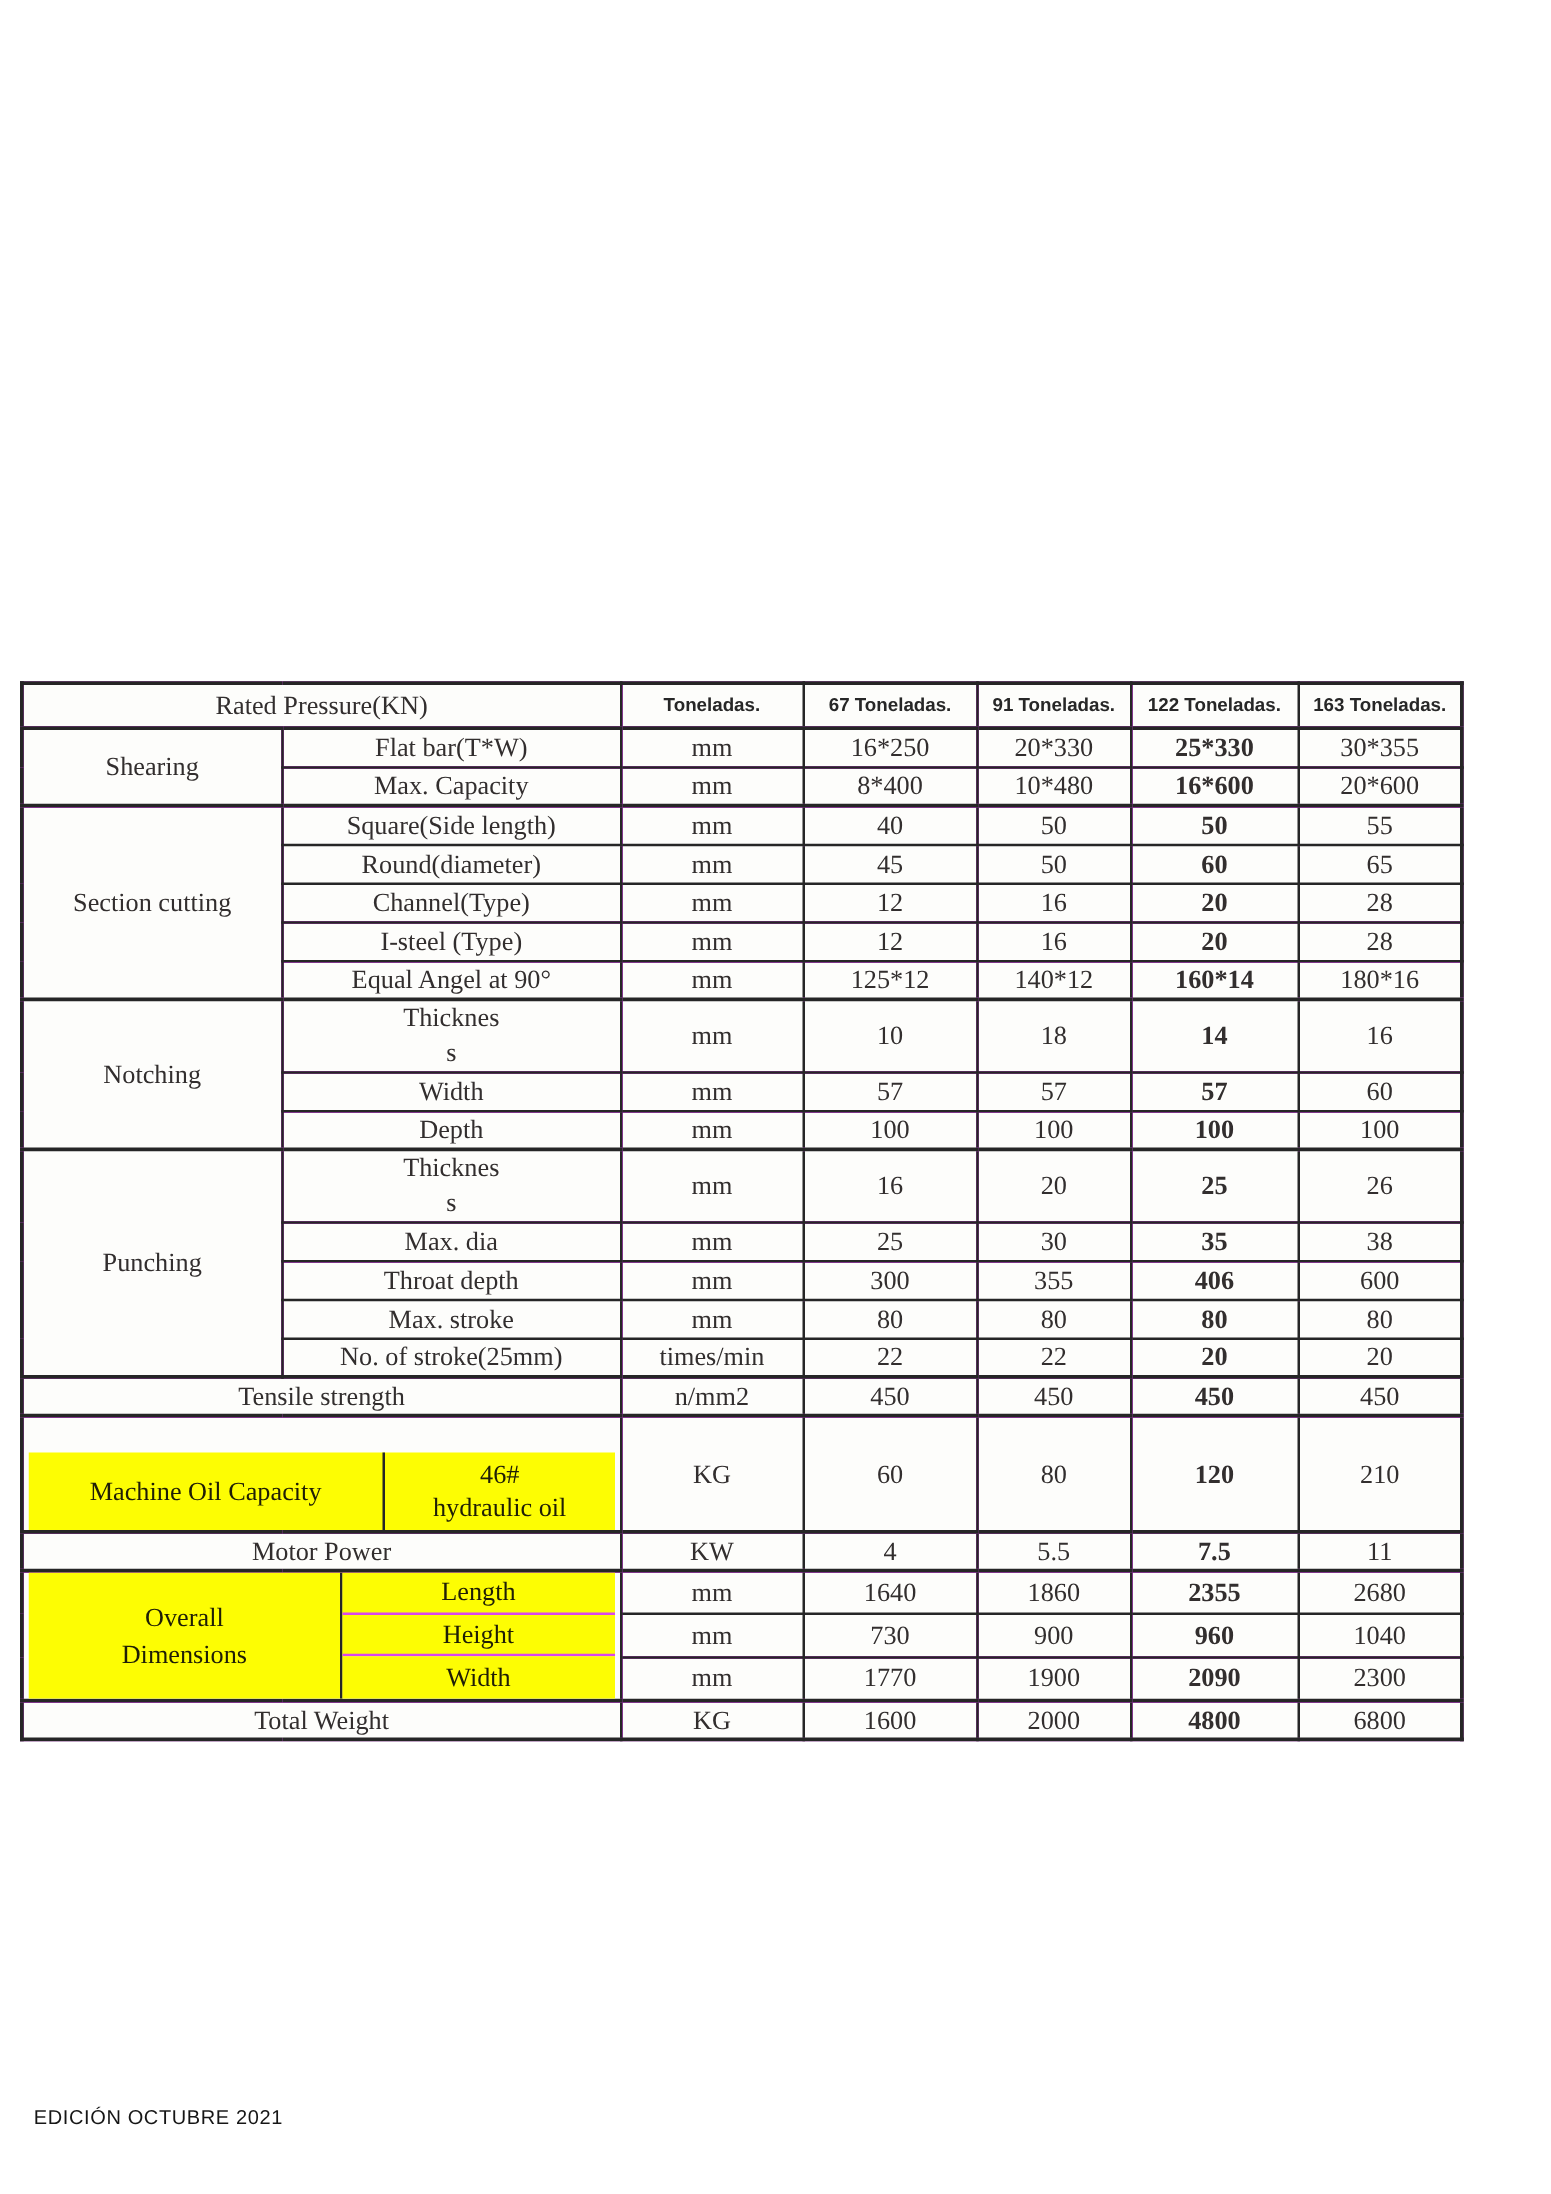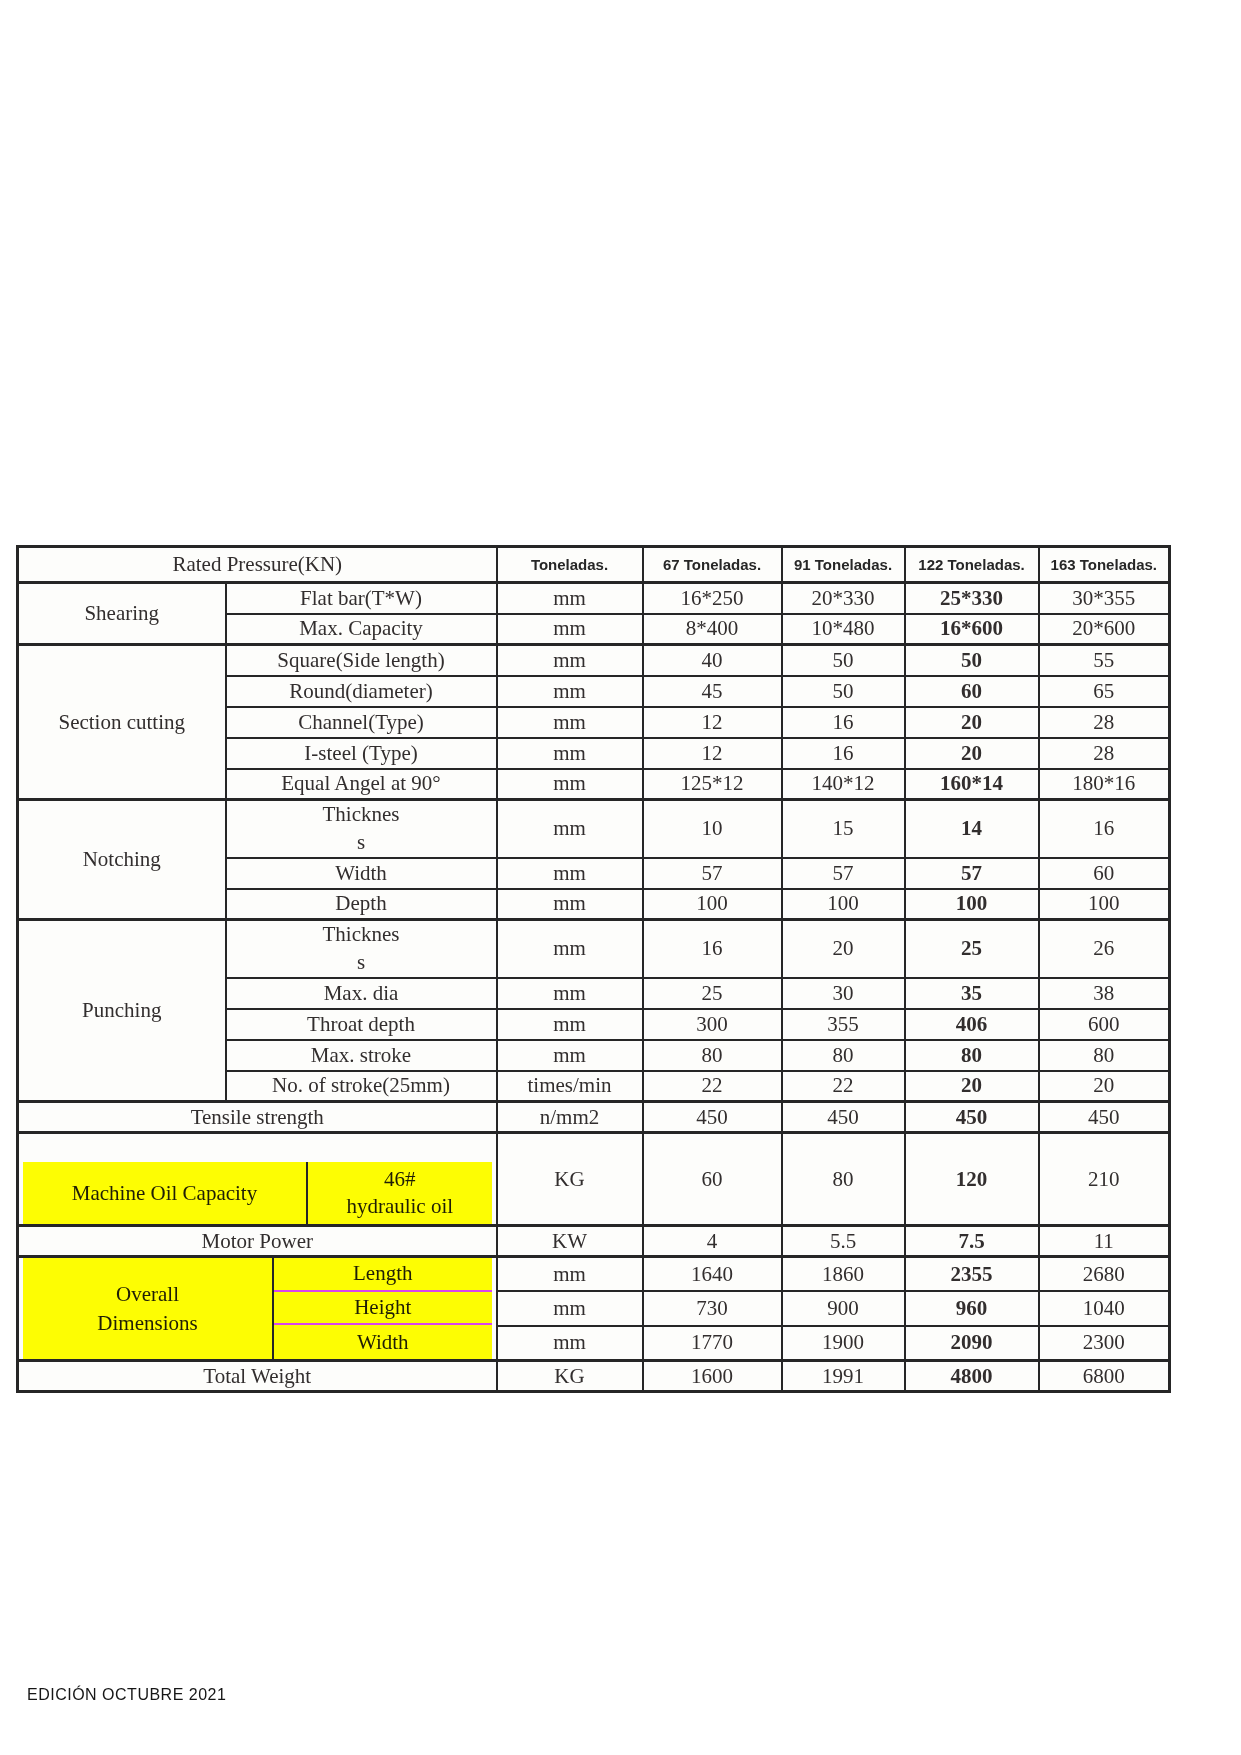--- a/index.html
+++ b/index.html
@@ -158,21 +158,21 @@
       <td class="hl">160*14</td>
       <td>180*16</td>
     </tr>
 
     <tr class="sec tall">
       <td class="y" rowspan="3">Notching</td>
       <td class="y pre">Thicknes
 s</td>
       <td class="vb">mm</td>
       <td class="vb">10</td>
-      <td class="vb">15</td>
+      <td class="vb">18</td>
       <td class="vb hl">14</td>
       <td class="vb">16</td>
     </tr>
     <tr>
       <td class="y">Width</td>
       <td>mm</td>
       <td>57</td>
       <td>57</td>
       <td class="hl">57</td>
       <td>60</td>
@@ -290,21 +290,21 @@
       <td>1770</td>
       <td>1900</td>
       <td class="hl">2090</td>
       <td>2300</td>
     </tr>
 
     <tr class="sec">
       <td class="y" colspan="2">Total Weight</td>
       <td>KG</td>
       <td>1600</td>
-      <td>1991</td>
+      <td>2000</td>
       <td class="hl">4800</td>
       <td>6800</td>
     </tr>
   </tbody>
     </table>
 
   <div class="footer">EDICIÓN OCTUBRE 2021</div>
 
 </div>
 

